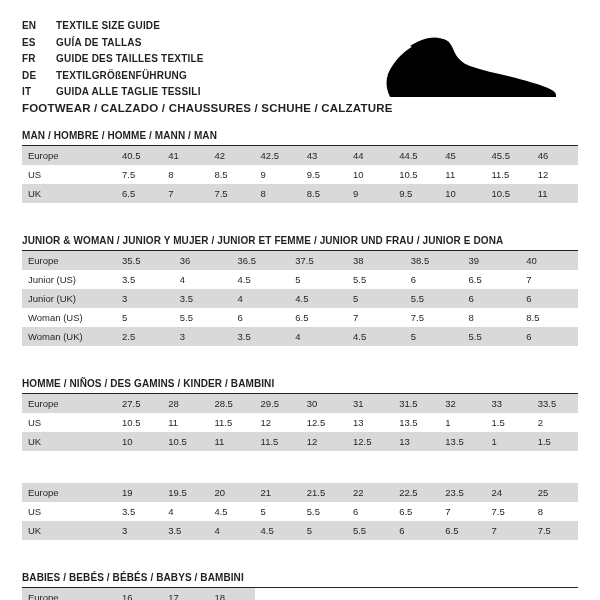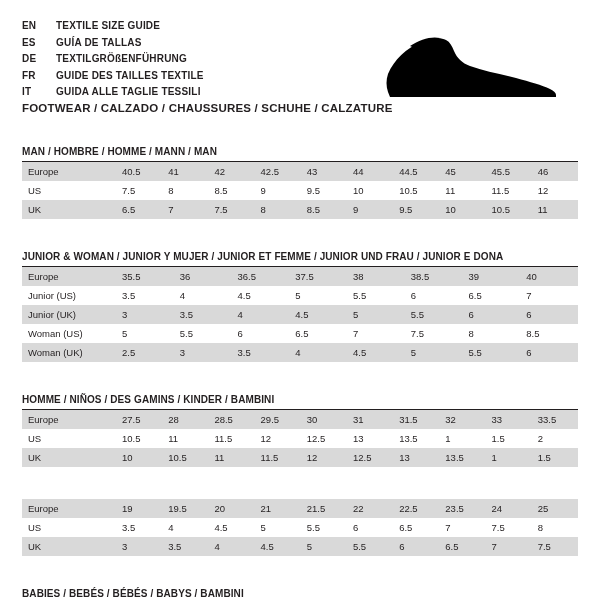--- a/index.html
+++ b/index.html
@@ -86,44 +86,44 @@
     background: #d9d9d9;
   }
   table.size td.lbl {
     width: 88px;
   }
   
   .babies table.size tr.shaded td.spacer {
     background: transparent;
   }
 
-  .group.first { margin-top: 32px; }
+  .group.first { margin-top: 16px; }
 </style>
 </head>
 <body>
 
 <div class="page">
 
   <div class="header">
     <div class="lang-block">
       <div class="lang-row">
         <span class="lang-code">EN</span>
         <span class="lang-title">TEXTILE SIZE GUIDE</span>
       </div>
       <div class="lang-row">
         <span class="lang-code">ES</span>
         <span class="lang-title">GUÍA DE TALLAS</span>
       </div>
       <div class="lang-row">
+        <span class="lang-code">FR</span>
+        <span class="lang-title">GUIDE DES TAILLES TEXTILE</span>
+      </div>
+      <div class="lang-row">
         <span class="lang-code">DE</span>
         <span class="lang-title">TEXTILGRÖßENFÜHRUNG</span>
-      </div>
-      <div class="lang-row">
-        <span class="lang-code">FR</span>
-        <span class="lang-title">GUIDE DES TAILLES TEXTILE</span>
       </div>
       <div class="lang-row">
         <span class="lang-code">IT</span>
         <span class="lang-title">GUIDA ALLE TAGLIE TESSILI</span>
       </div>
     </div>
 
     <div class="shoe-art">
       <svg width="180" height="62" viewBox="0 0 180 62" aria-hidden="true">
         <path fill="#000000" d="M8,56 C6,50 6,44 8,38 C14,24 26,12 42,6 C52,2 60,1 66,4

